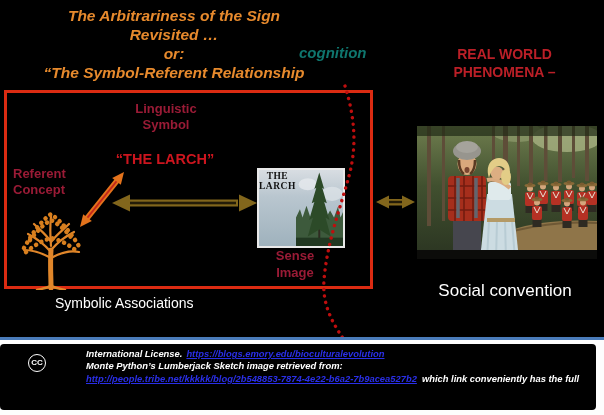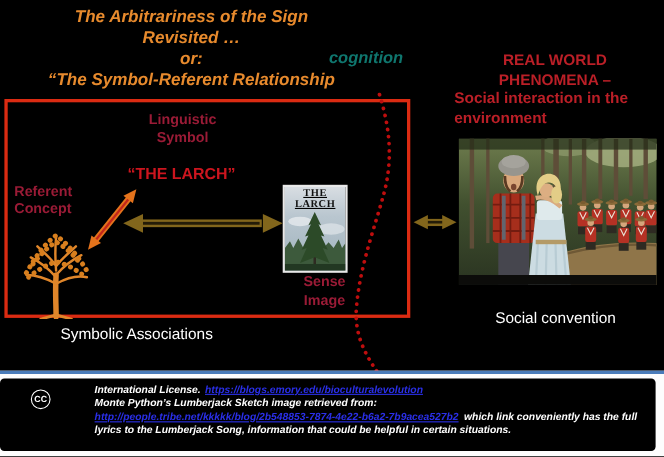--- a/index.html
+++ b/index.html
@@ -18,27 +18,27 @@
          border:3px solid #db2b12;}
   .crimson{color:#9a1b36;font-weight:bold;font-size:13px;line-height:16px;}
   .ling-symbol{position:absolute;left:124px;top:101px;width:84px;text-align:center;}
   .larch-word{position:absolute;left:103px;top:151px;width:124px;text-align:center;
          color:#cc151e;font-weight:bold;font-size:14.5px;}
   .referent{position:absolute;left:13px;top:166px;width:72px;text-align:left;}
   .sense{position:absolute;left:262px;top:247px;width:66px;text-align:center;line-height:17px;}
   .symbolic{position:absolute;left:55px;top:295px;width:230px;text-align:left;
          color:#fff;font-size:14px;}
   .social{position:absolute;left:425px;top:281px;width:160px;text-align:center;
-         color:#fff;font-size:14px;}
+         color:#fff;font-size:17px;}
   
   .ref-tree{position:absolute;left:16px;top:200px;width:72px;height:90px;}
   
-  .larch-img{position:absolute;left:257px;top:168px;width:59px;height:80px;
-         box-sizing:border-box;border:2px solid #e9e9e9;display:flex;flex-direction:column;
-         background:linear-gradient(180deg,#d8dde2 0%,#b9c6cf 35%,#9fb2bd 100%);text-decoration:underline;}
+  .larch-img{position:absolute;left:257px;top:168px;width:88px;height:80px;
+         box-sizing:border-box;border:2px solid #e9e9e9;display:flex;flex-direction:row;
+         background:linear-gradient(180deg,#d8dde2 0%,#b9c6cf 35%,#9fb2bd 100%);}
   .larch-caption{flex:0 0 13px;text-align:center;color:#111;
          font-family:"Liberation Serif",serif;font-weight:bold;font-size:9.5px;
          letter-spacing:0.5px;padding-top:1px;}
   .larch-img svg{flex:1 1 auto;width:100%;}
   
   .photo{position:absolute;left:417px;top:126px;width:180px;height:133px;}
   .photo svg{width:100%;height:100%;display:block;}
   
   .overlay{position:absolute;left:0;top:0;width:604px;height:415px;pointer-events:none;}
   
@@ -73,21 +73,20 @@
     <div>Revisited …</div>
     <div>or:</div>
     <div>“The Symbol-Referent Relationship</div>
   </div>
 
   <div class="cognition">cognition</div>
 
   <div class="real-world">
     <div class="rw-center">REAL WORLD</div>
     <div class="rw-center">PHENOMENA –</div>
-    <div>Social interaction in the environment</div>
   </div>
 
   <div class="red-box"></div>
 
   <div class="crimson ling-symbol">Linguistic Symbol</div>
   <div class="larch-word">“THE LARCH”</div>
   <div class="crimson referent">Referent Concept</div>
   <div class="crimson sense">Sense Image</div>
   <div class="symbolic">Symbolic Associations</div>
   <div class="social">Social convention</div>
@@ -230,18 +229,17 @@
         </div>
       </div>
       <div class="footer-text">
         <div class="ftline">
           <span class="pre">International License.</span><a href="#">https://blogs.emory.edu/bioculturalevolution</a>
         </div>
         <div class="ftline">Monte Python’s Lumberjack Sketch image retrieved from:</div>
         <div class="ftline">
           <a href="#" class="mid">http://people.tribe.net/kkkkk/blog/2b548853-7874-4e22-b6a2-7b9acea527b2</a><span>which link conveniently has the full</span>
         </div>
-        <div class="ftline">lyrics to the Lumberjack Song, information that could be helpful in certain situations.</div>
       </div>
     </div>
   </div>
 
 </div>
 
 </body></html>

